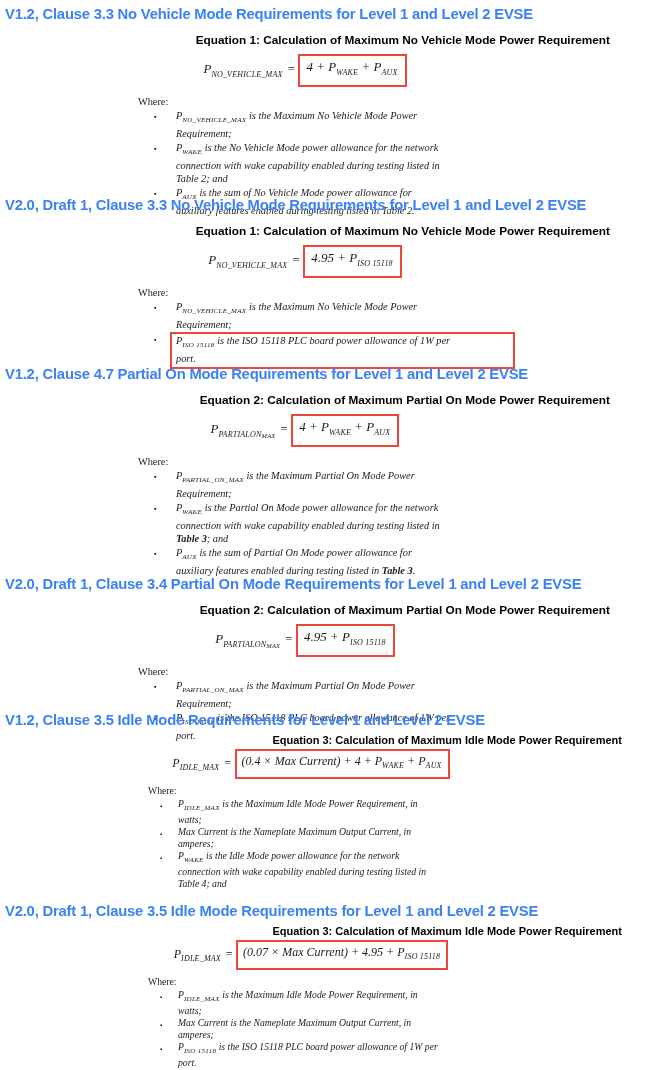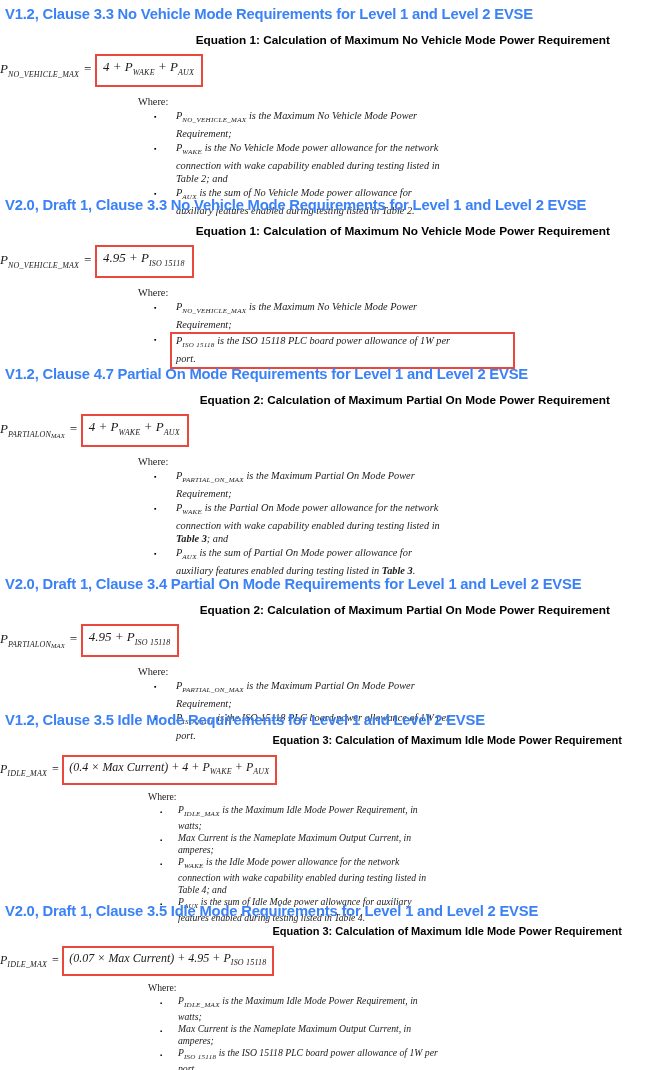--- a/index.html
+++ b/index.html
@@ -37,20 +37,21 @@
     text-align: right;
     font-family: "Liberation Sans", sans-serif;
     font-weight: 700;
     font-size: 11.8px;
     color: #000000;
     line-height: 14px;
   }
   .equation-row {
     width: 610px;
     margin-top: 7px;
+    text-align: center;
     font-style: italic;
     font-size: 13px;
     line-height: 16px;
   }
   .equation-row sub { font-size: 8px; letter-spacing: 0.2px; }
   .equation-row sub.sub2 { font-size: 6.5px; vertical-align: -0.75em; }
   .eq-equals { margin: 0 3px 0 4px; }
   .eq-rhs.boxed {
     display: inline-block;
     border: 2px solid var(--red, #e8493c);
@@ -85,21 +86,21 @@
   .bullet-text .bold { font-weight: 700; }
   .bullet-text.boxed {
     border: 2px solid var(--red, #e8493c);
     margin-left: -6px;
     padding: 0 4px 2px 4px;
     width: 345px;
     box-sizing: border-box;
   }
   
   .section.compact .eq-caption { margin-top: 4px; font-size: 11px; width: 622px; }
-  .section.compact .equation-row { margin-top: 8px; font-size: 12px; width: 622px; }
+  .section.compact .equation-row { margin-top: 2px; font-size: 12px; width: 622px; }
   .section.compact .eq-rhs.boxed { padding: 2px 6px 3px 5px; }
   .section.compact .where-label { margin-top: 6px; margin-left: 148px; font-size: 9.7px; line-height: 12px; }
   .section.compact .bullet-item { margin-left: 160px; font-size: 9.7px; line-height: 12px; margin-bottom: 0; }
   .section.compact .bullet-marker { width: 18px; font-size: 6px; }
 </style>
 </head>
 <body style="background: rgb(255, 255, 255); color: rgb(27, 27, 27);">
 
 <div id="doc-root">
     <section class="section" style="top: 6px;">
@@ -185,24 +186,20 @@
           <div class="bullet-text"><span>P</span><sub>IDLE_MAX</sub><span> is the Maximum Idle Mode Power Requirement, in</span><br><span>watts;</span></div>
         </div>
         <div class="bullet-item">
           <span class="bullet-marker">▪</span>
           <div class="bullet-text"><span>Max Current is the Nameplate Maximum Output Current, in</span><br><span>amperes;</span></div>
         </div>
         <div class="bullet-item">
           <span class="bullet-marker">▪</span>
           <div class="bullet-text"><span>P</span><sub>WAKE</sub><span> is the Idle Mode power allowance for the network</span><br><span>connection with wake capability enabled during testing listed in</span><br><span>Table 4; and</span></div>
         </div>
-        <div class="bullet-item">
-          <span class="bullet-marker">▪</span>
-          <div class="bullet-text"><span>P</span><sub>AUX</sub><span> is the sum of Idle Mode power allowance for auxiliary</span><br><span>features enabled during testing listed in Table 4.</span></div>
-        </div>
       </div>
     </section>
     <section class="section compact" style="top: 903px;">
       <h2 class="section-title">V2.0, Draft 1, Clause 3.5 Idle Mode Requirements for Level 1 and Level 2 EVSE</h2>
       <div class="eq-caption">Equation 3: Calculation of Maximum Idle Mode Power Requirement</div>
       <div class="equation-row"><span class="eq-lhs"><span>P</span><sub>IDLE_MAX</sub></span><span class="eq-equals">=</span><span class="eq-rhs boxed"><span>(0.07 × Max Current) + 4.95 + </span><span>P</span><sub>ISO 15118</sub></span></div>
       <div class="where-label">Where:</div>
       <div class="bullet-list">
         <div class="bullet-item">
           <span class="bullet-marker">▪</span>

